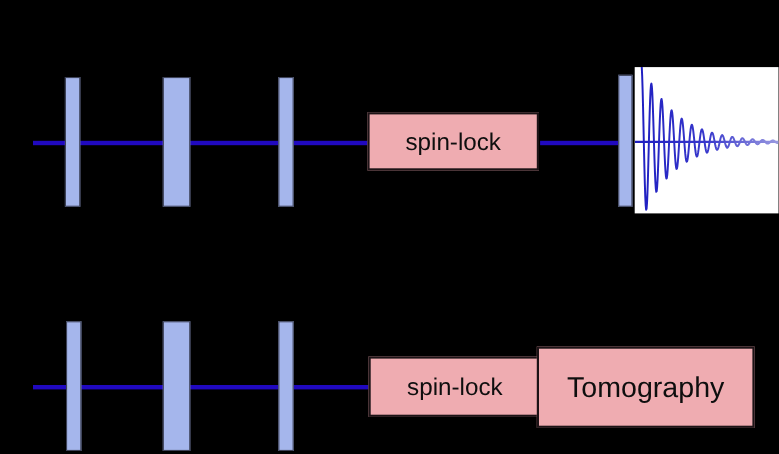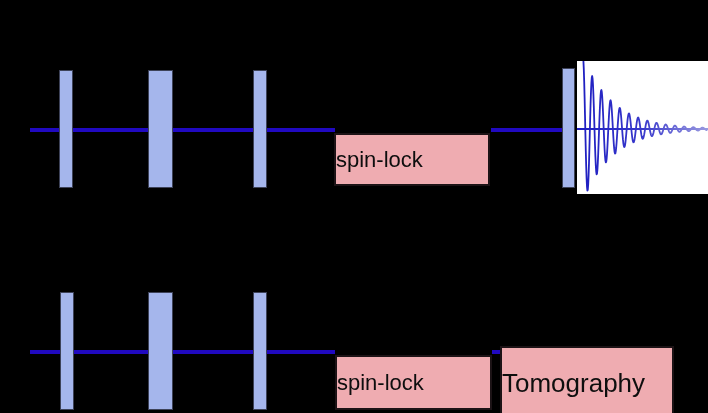--- a/index.html
+++ b/index.html
@@ -26,23 +26,22 @@
     position:absolute;
     background:var(--pulse-fill);
     border:1px solid var(--pulse-border);
     box-sizing:border-box;
   }
   .block{
     position:absolute;
     background:var(--block-fill);
     border:2px solid var(--block-border);
     box-sizing:border-box;
-    display:flex;align-items:center;justify-content:flex-start;
+    display:flex;align-items:center;justify-content:center;
     color:var(--block-label);
-    margin-top:31px;
   }
   
   .segA1{left:30px;top:128px;width:305px;}
   .segA2{left:491px;top:128px;width:71px;}
   .pA1{left:59px;top:70px;width:14px;height:118px;}
   .pA2{left:148px;top:70px;width:25px;height:118px;}
   .pA3{left:253px;top:70px;width:14px;height:118px;}
   .pA4{left:562px;top:68px;width:13px;height:120px;}
   .slA{left:334px;top:102px;width:156px;height:53px;font-size:22px;}
   .panel{
@@ -51,21 +50,21 @@
     overflow:hidden;
   }
   .panel svg{position:absolute;left:0;top:0;}
   
   .segB1{left:30px;top:350px;width:305px;}
   .segB2{left:492px;top:350px;width:8px;}
   .pB1{left:60px;top:292px;width:14px;height:118px;}
   .pB2{left:148px;top:292px;width:25px;height:118px;}
   .pB3{left:253px;top:292px;width:14px;height:118px;}
   .slB{left:335px;top:324px;width:157px;height:55px;font-size:22px;}
-  .tomo{left:500px;top:315px;width:174px;height:74px;font-size:26px;}
+  .tomo{left:488px;top:315px;width:198px;height:74px;font-size:26px;}
 </style>
 </head>
 <body>
 
 <div class="stage">
 
   <div class="tl segA1"></div>
   <div class="pulse pA1"></div>
   <div class="pulse pA2"></div>
   <div class="pulse pA3"></div>

